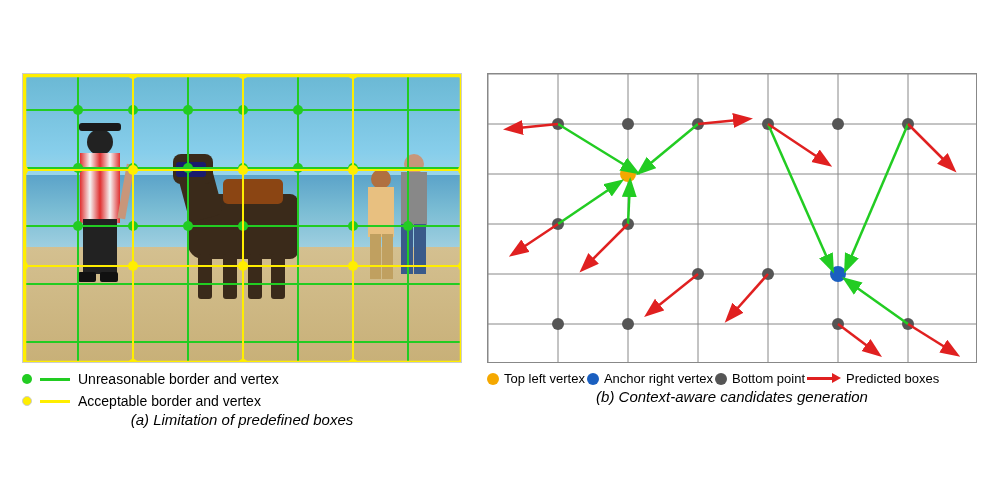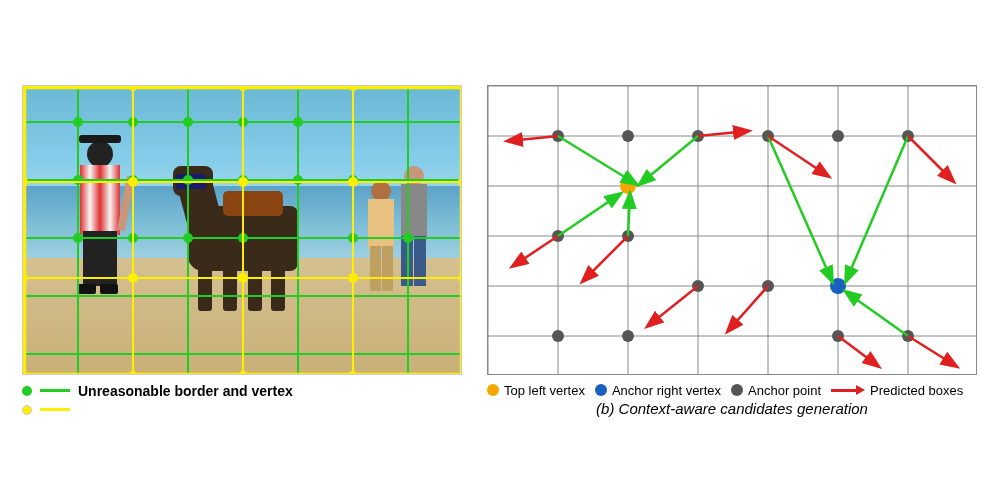--- a/index.html
+++ b/index.html
@@ -19,21 +19,20 @@
       flex-direction: row;
       align-items: flex-start;
       width: 980px;
       gap: 10px;
     }
     .left-panel {
       display: flex;
       flex-direction: column;
       align-items: center;
       width: 460px;
-      font-weight: bold;
     }
     .right-panel {
       display: flex;
       flex-direction: column;
       align-items: center;
       width: 500px;
     }
     .image-container {
       width: 440px;
       height: 290px;
@@ -96,21 +95,21 @@
       width: 490px;
       height: 290px;
       position: relative;
       background: #fff;
       border: 1px solid #888;
       overflow: hidden;
     }
     .diagram-legend {
       display: flex;
       flex-wrap: wrap;
-      gap: 10px;
+      gap: 2px;
       margin-top: 8px;
       width: 100%;
       padding-left: 5px;
       align-items: flex-end;
     }
     .diagram-legend-item {
       display: flex;
       align-items: center;
       gap: 5px;
       font-size: 13px;
@@ -273,22 +272,24 @@
 
     <div class="legend-area">
       <div class="legend-item">
         <span class="legend-dot" style="background:#22cc22;"></span>
         <span class="legend-line" style="background:#22cc22;"></span>
         <span>Unreasonable  border and vertex</span>
       </div>
       <div class="legend-item">
         <span class="legend-dot" style="background:#ffee00;border:1px solid #ccc;"></span>
         <span class="legend-line" style="background:#ffee00;"></span>
+        <span>Acceptable border and vertex</span>
       </div>
     </div>
+    <div class="caption">(a) Limitation  of predefined boxes</div>
   </div>
 
   <div class="right-panel">
     <div class="diagram-container">
       <svg class="diagram-svg" xmlns="http://www.w3.org/2000/svg">
 
         <line x1="0" y1="0" x2="0" y2="290" stroke="#888" stroke-width="1"></line>
         <line x1="70" y1="0" x2="70" y2="290" stroke="#888" stroke-width="1"></line>
         <line x1="140" y1="0" x2="140" y2="290" stroke="#888" stroke-width="1"></line>
         <line x1="210" y1="0" x2="210" y2="290" stroke="#888" stroke-width="1"></line>
@@ -360,21 +361,21 @@
       <div class="diagram-legend-item">
         <span class="dot-orange"></span>
         <span>Top left vertex</span>
       </div>
       <div class="diagram-legend-item">
         <span class="dot-blue"></span>
         <span>Anchor right vertex</span>
       </div>
       <div class="diagram-legend-item">
         <span class="dot-gray"></span>
-        <span>Anchor point</span>
+        <span>Bottom point</span>
       </div>
       <div class="diagram-legend-item">
         <span style="display:inline-block;width:28px;height:3px;background:#e02020;position:relative;margin-right:6px;">
           <span style="position:absolute;right:-6px;top:-4px;border-left:9px solid #e02020;border-top:5px solid transparent;border-bottom:5px solid transparent;"></span>
         </span>
         <span>Predicted boxes</span>
       </div>
     </div>
     <div class="caption">(b) Context-aware candidates generation</div>
   </div>

